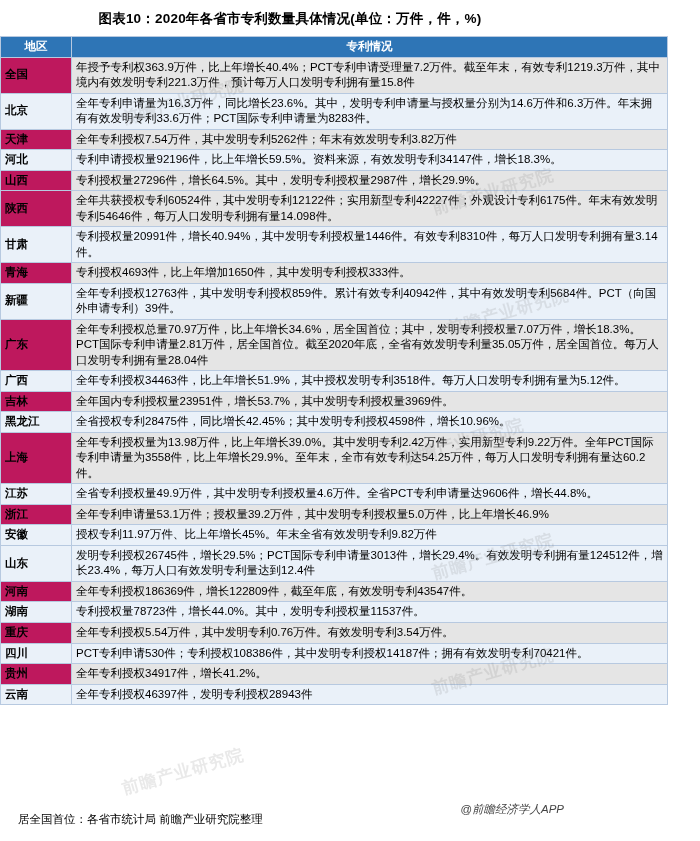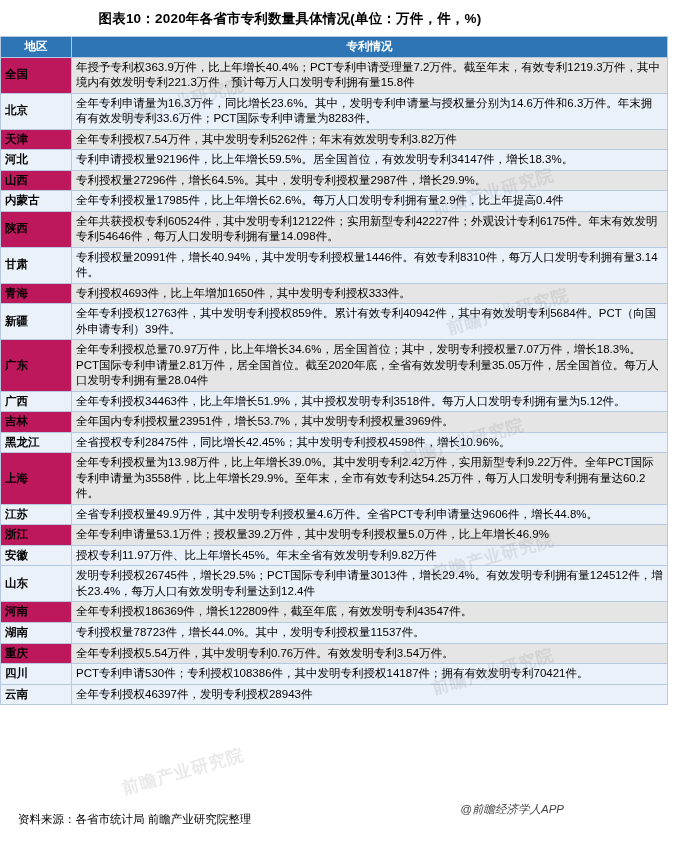--- a/index.html
+++ b/index.html
@@ -124,30 +124,26 @@
       <tr class="alt">
           <td class="region">北京</td>
           <td class="detail">全年专利申请量为16.3万件，同比增长23.6%。其中，发明专利申请量与授权量分别为14.6万件和6.3万件。年末拥有有效发明专利33.6万件；PCT国际专利申请量为8283件。</td>
         </tr>
       <tr>
           <td class="region">天津</td>
           <td class="detail">全年专利授权7.54万件，其中发明专利5262件；年末有效发明专利3.82万件</td>
         </tr>
       <tr class="alt">
           <td class="region">河北</td>
-          <td class="detail">专利申请授权量92196件，比上年增长59.5%。居全国首位，有效发明专利34147件，增长18.3%。</td>
+          <td class="detail">专利申请授权量92196件，比上年增长59.5%。资料来源，有效发明专利34147件，增长18.3%。</td>
         </tr>
       <tr>
           <td class="region">山西</td>
           <td class="detail">专利授权量27296件，增长64.5%。其中，发明专利授权量2987件，增长29.9%。</td>
         </tr>
-      <tr class="alt">
-          <td class="region">内蒙古</td>
-          <td class="detail">全年专利授权量17985件，比上年增长62.6%。每万人口发明专利拥有量2.9件，比上年提高0.4件</td>
-        </tr>
       <tr>
           <td class="region">陕西</td>
           <td class="detail">全年共获授权专利60524件，其中发明专利12122件；实用新型专利42227件；外观设计专利6175件。年末有效发明专利54646件，每万人口发明专利拥有量14.098件。</td>
         </tr>
       <tr class="alt">
           <td class="region">甘肃</td>
           <td class="detail">专利授权量20991件，增长40.94%，其中发明专利授权量1446件。有效专利8310件，每万人口发明专利拥有量3.14件。</td>
         </tr>
       <tr>
           <td class="region">青海</td>
@@ -201,31 +197,35 @@
           <td class="region">湖南</td>
           <td class="detail">专利授权量78723件，增长44.0%。其中，发明专利授权量11537件。</td>
         </tr>
       <tr>
           <td class="region">重庆</td>
           <td class="detail">全年专利授权5.54万件，其中发明专利0.76万件。有效发明专利3.54万件。</td>
         </tr>
       <tr class="alt">
           <td class="region">四川</td>
           <td class="detail">PCT专利申请530件；专利授权108386件，其中发明专利授权14187件；拥有有效发明专利70421件。</td>
+        </tr>
+      <tr>
+          <td class="region">贵州</td>
+          <td class="detail">全年专利授权34917件，增长41.2%。</td>
         </tr>
       <tr class="alt">
           <td class="region">云南</td>
           <td class="detail">全年专利授权46397件，发明专利授权28943件</td>
         </tr>
     </tbody>
   </table>
 
   <div class="wm wm1">前瞻产业研究院</div>
   <div class="wm wm2">前瞻产业研究院</div>
   <div class="wm wm3">前瞻产业研究院</div>
   <div class="wm wm4">前瞻产业研究院</div>
   <div class="wm wm5">前瞻产业研究院</div>
   <div class="wm wm6">前瞻产业研究院</div>
   <div class="wm wm7">前瞻产业研究院</div>
 
-  <div class="source">资料来源：各省市统计局 前瞻产业研究院整理</div>
+  <div class="source">居全国首位：各省市统计局 前瞻产业研究院整理</div>
   <div class="brand">@前瞻经济学人APP</div>
 </div>
 
 </body></html>

